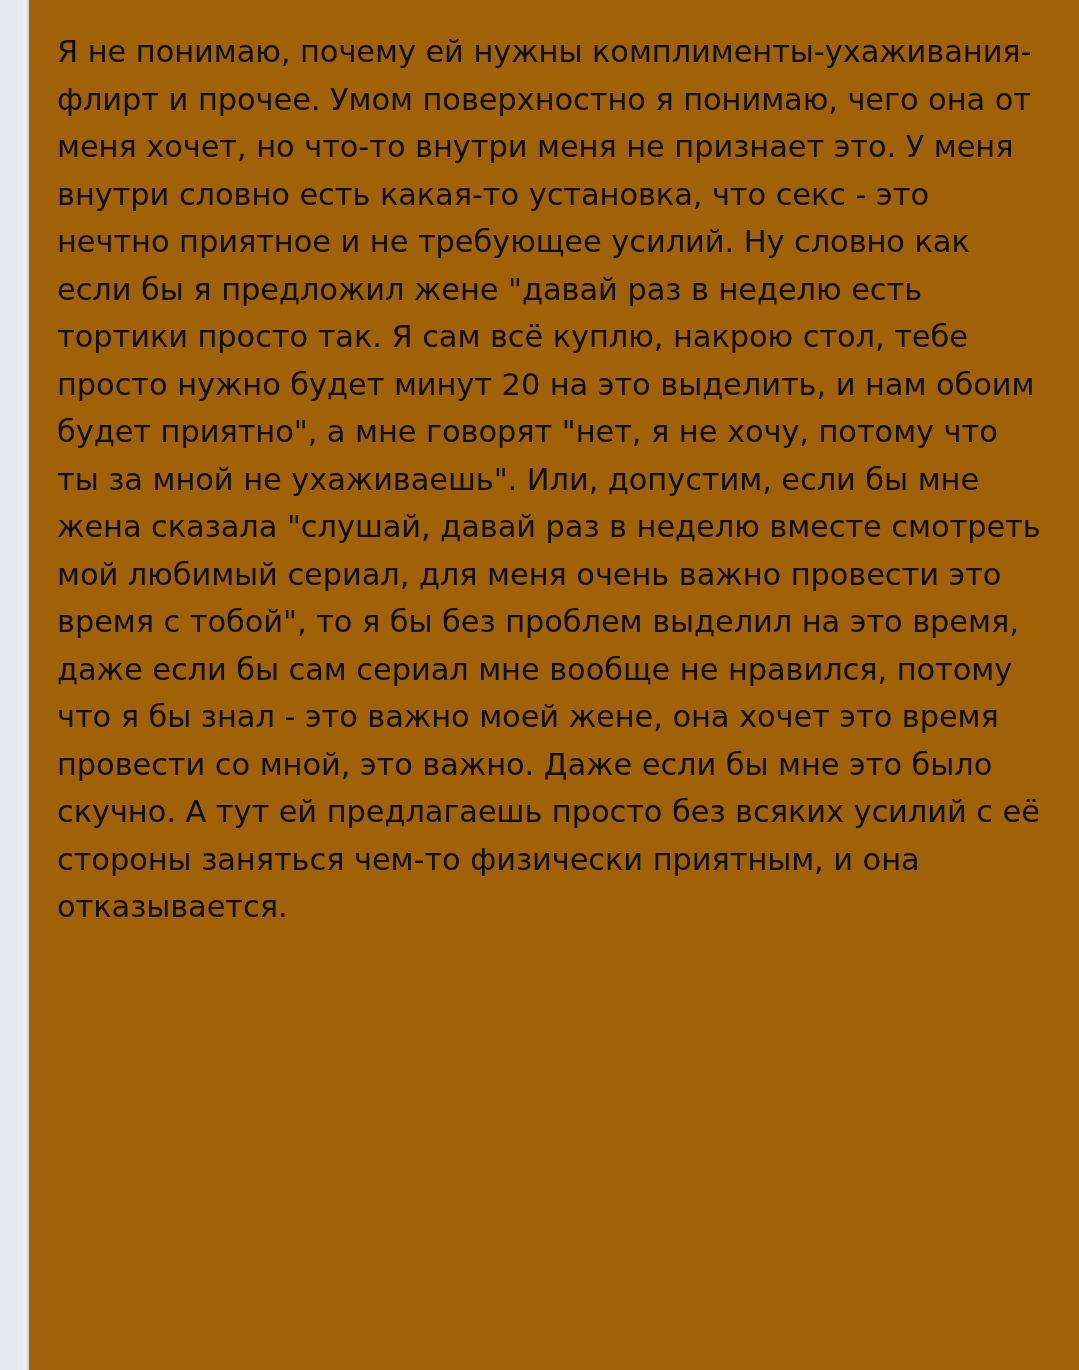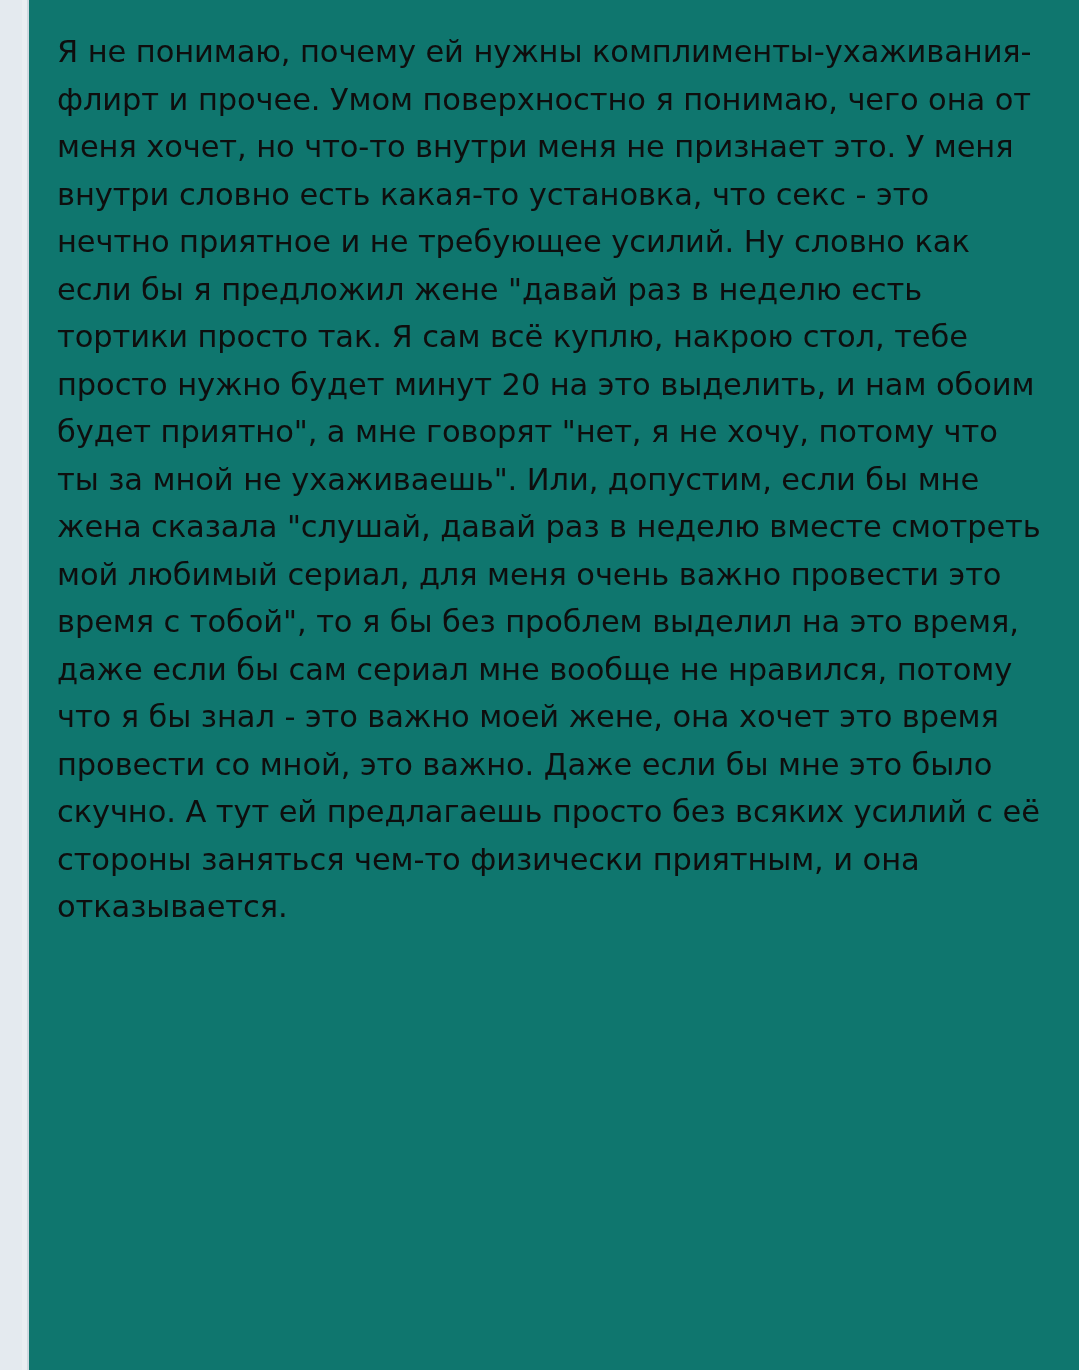--- a/index.html
+++ b/index.html
@@ -35,21 +35,21 @@
     width: 2px;
     height: 1370px;
     background: #cfd9e0;
   }
   .post-body {
     position: absolute;
     left: 29px;
     top: 0;
     width: 1050px;
     height: 1370px;
-    background: #0f766e;
+    background: #a16207;
     box-sizing: border-box;
     padding: 28px 38px 27px 28px;
   }
   .post-text {
     margin: 0;
     color: #0e0e0e;
     font-size: 30.5px;
     line-height: 47.5px;
     letter-spacing: -0.1px;
     white-space: pre-wrap;

